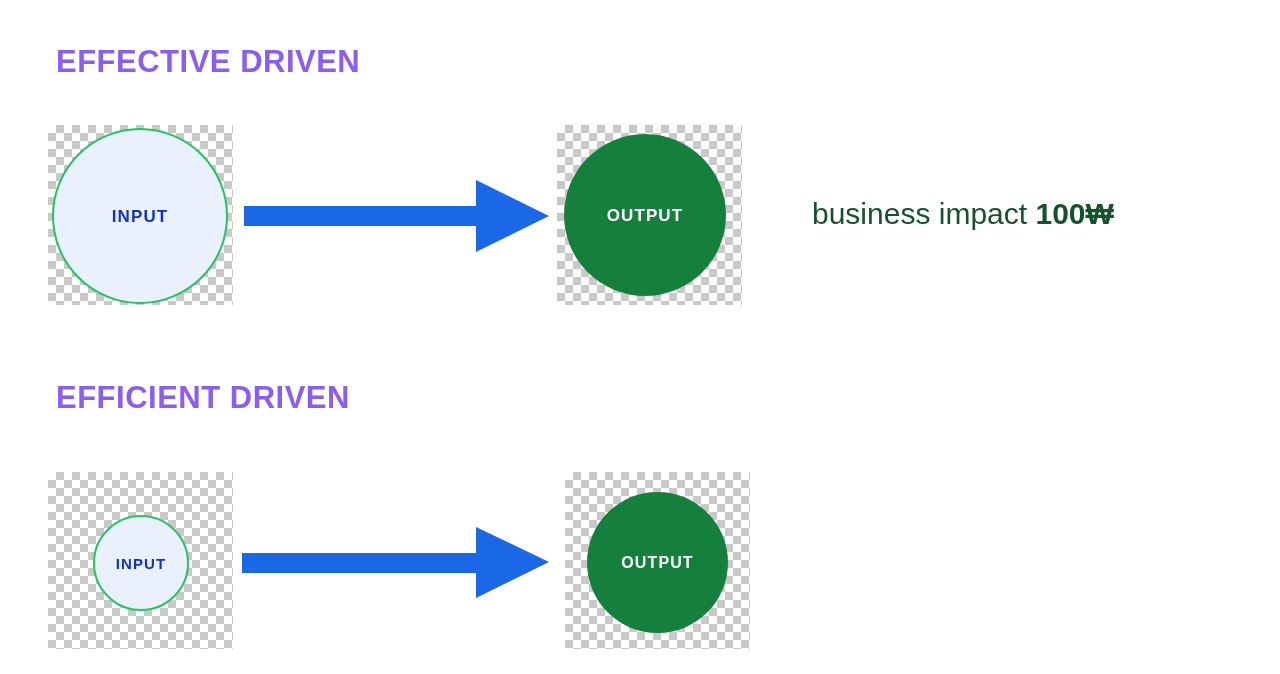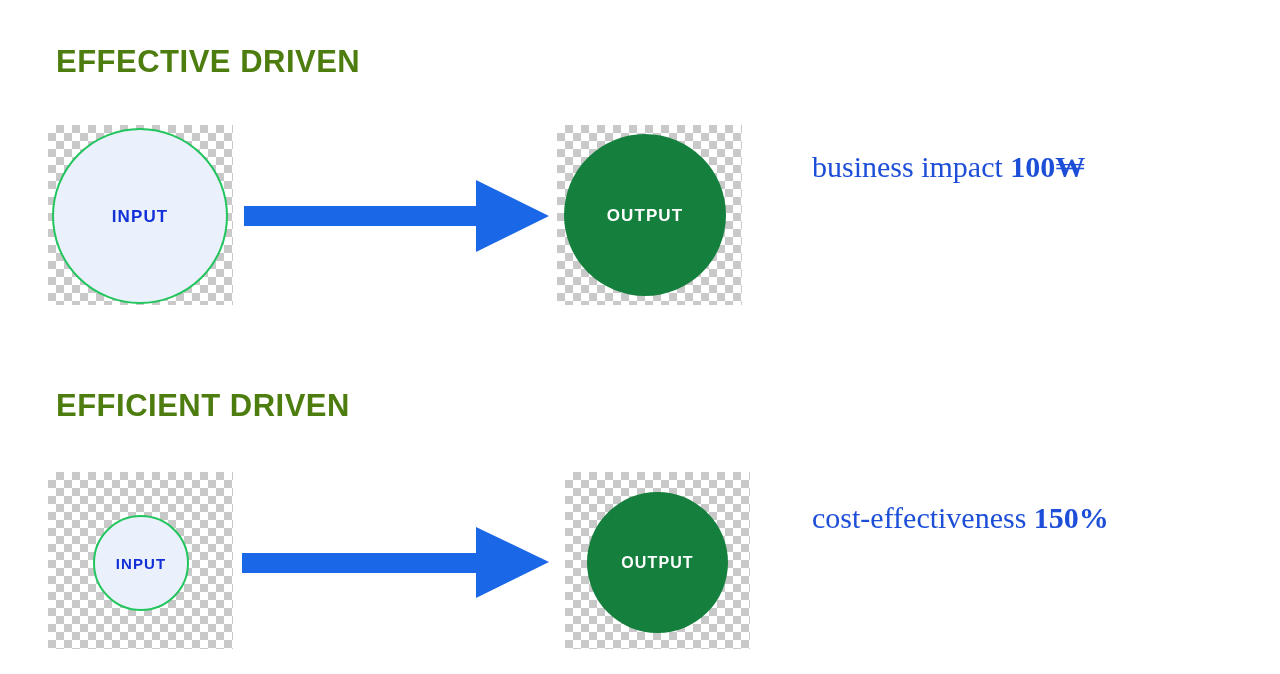--- a/index.html
+++ b/index.html
@@ -16,26 +16,26 @@
     -webkit-font-smoothing: antialiased;
   }
 
   
   .section-title {
     position: absolute;
     font-family: "Liberation Sans", sans-serif;
     font-weight: bold;
     font-size: 31px;
     letter-spacing: 0.5px;
-    color: #4d7c0f;
+    color: #8b5cf6;
     white-space: nowrap;
     line-height: 1;
   }
   #title-effective { left: 56px; top: 46px; }
-  #title-efficient { left: 56px; top: 390px; }
+  #title-efficient { left: 56px; top: 382px; }
 
   
   .checker {
     position: absolute;
     background-image:
       linear-gradient(45deg, #c9c9c9 25%, transparent 25%, transparent 75%, #c9c9c9 75%),
       linear-gradient(45deg, #c9c9c9 25%, transparent 25%, transparent 75%, #c9c9c9 75%);
     background-size: 16px 16px;
     background-position: 0 0, 8px 8px;
     background-color: #ffffff;
@@ -85,23 +85,24 @@
   #output-2 .node-label { font-size: 16px; }
 
   
   .arrow { position: absolute; }
   #arrow-1 { left: 244px; top: 180px; width: 305px; height: 72px; }
   #arrow-2 { left: 242px; top: 527px; width: 307px; height: 71px; }
 
   
   .metrics {
     position: absolute;
-    font-family: Liberation Serif, serif;
-    color: #1d4ed8;
+    font-family: Liberation Sans, sans-serif;
+    color: #14532d;
     white-space: nowrap;
+    margin-top: 47px;
   }
   .metric-line {
     font-size: 30px;
     line-height: 1;
     font-weight: normal;
   }
   .metric-line + .metric-line { margin-top: 27px; }
   .metric-value { font-weight: bold; }
 
   #metrics-1 { left: 812px; top: 152px; }
@@ -147,17 +148,13 @@
   <polygon points="0,26 234,26 234,0 307,35 234,71 234,46 0,46" fill="#1a68e8"></polygon>
 </svg>
 
 <div class="checker" id="checker-output-2"></div>
 
 <div class="node node-output" id="output-2">
   <span class="node-label">OUTPUT</span>
 </div>
 
 <div class="metrics" id="metrics-2">
-  <div class="metric-line">
-    <span>cost-effectiveness</span>
-    <span class="metric-value">150%</span>
-  </div>
 </div>
 
 </body></html>

